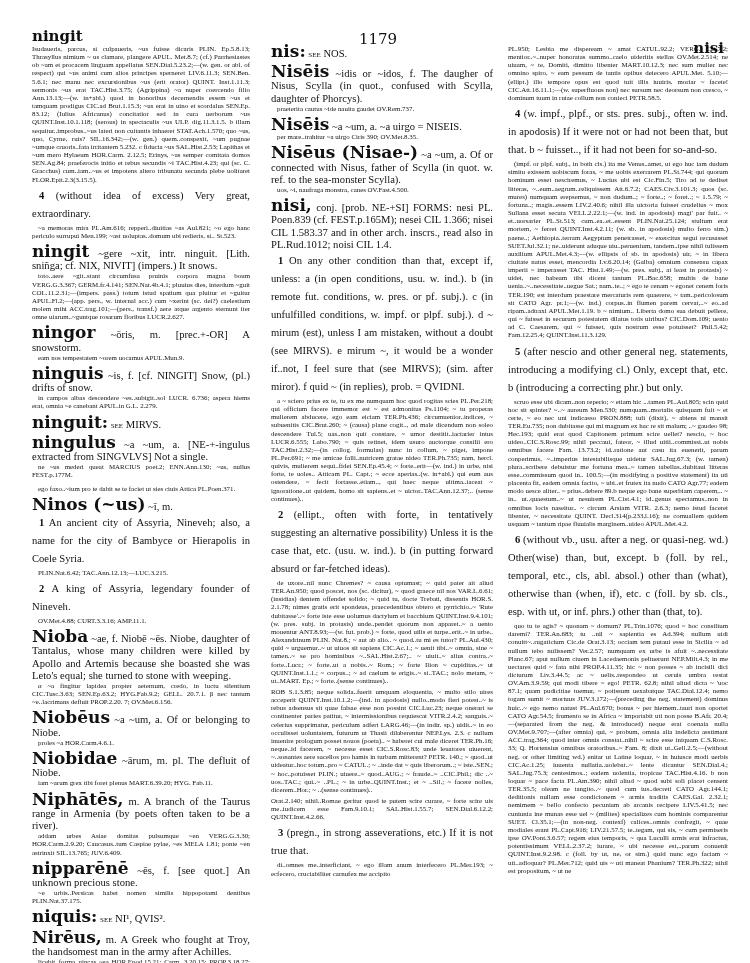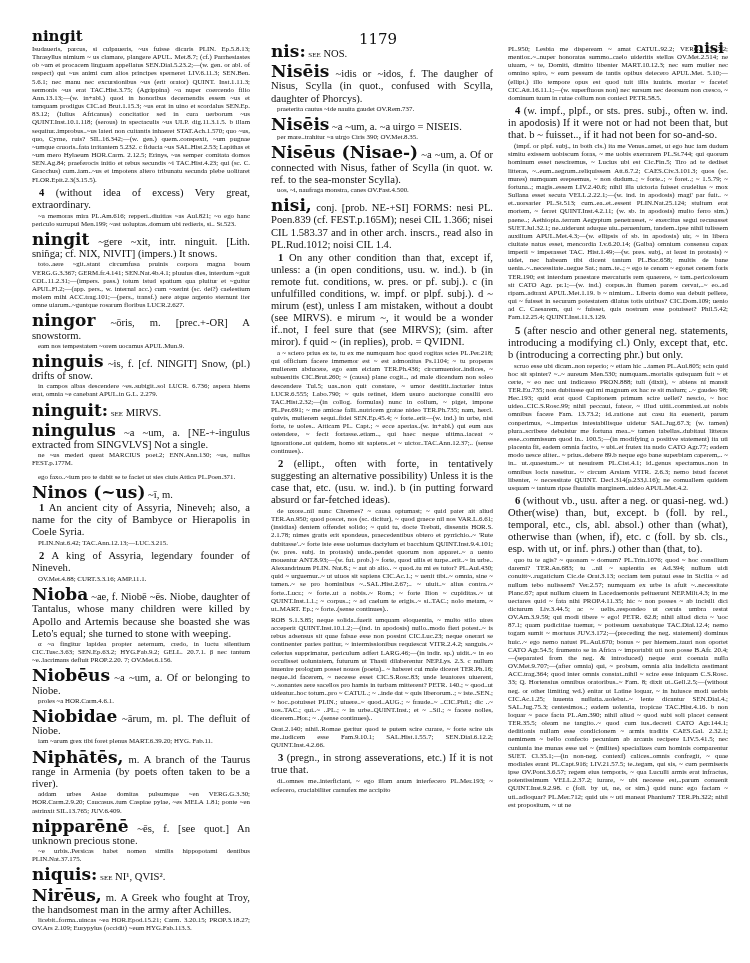--- a/index.html
+++ b/index.html
@@ -8,21 +8,21 @@
   .running-head { position:absolute; top:27px; left:32px; right:26px; height:22px; }
   .rh-left { position:absolute; left:0; top:0; font-weight:bold; font-size:15px; font-family:"DejaVu Serif", serif; }
   .rh-center { position:absolute; left:0; right:0; top:3px; text-align:center; font-size:15px; }
   .rh-right { position:absolute; right:0; top:12px; font-weight:bold; font-size:15px; }
   .col { position:absolute; top:45px; width:218px; font-family:"Liberation Serif", serif; }
   .col1 { left:32px; }
   .col2 { left:271px; width:222px; }
   .col3 { left:508px; width:220px; }
   .cit { font-size:6.9px; line-height:8.15px; text-align:justify; margin:0 0 3px 0; }
   .cit.indent { text-indent:6px; }
-  .sense { font-size:10.6px; line-height:12px; text-align:justify; margin:1px 0 1px 0; }
+  .sense { font-size:10.6px; line-height:18px; text-align:justify; margin:1px 0 1px 0; }
   .sense.indent { text-indent:7px; }
   .entry { margin-top:5px; }
   .hw-line { font-size:10.6px; line-height:12.2px; text-align:justify; margin:0; }
   .hw { font-weight:bold; font-size:17px; font-family:"DejaVu Serif", serif; }
   .num { font-weight:bold; }
   .sm { font-variant:small-caps; }
 </style>
 </head>
 <body>
 

